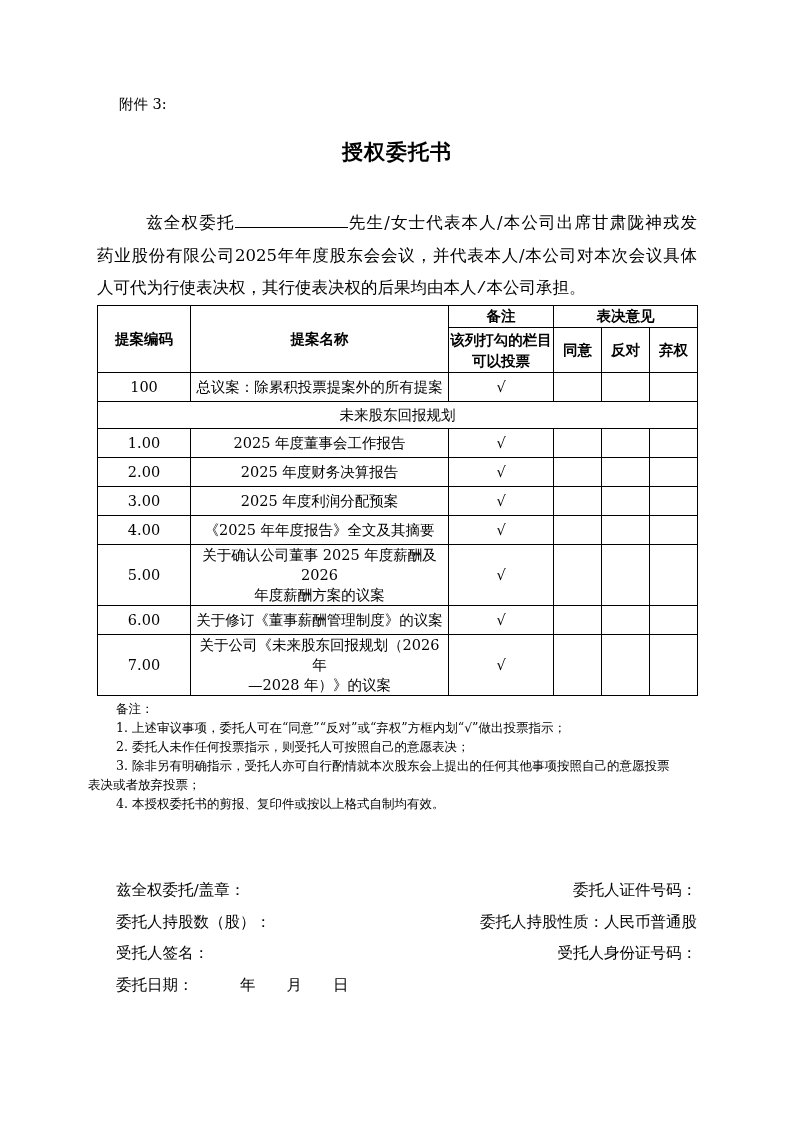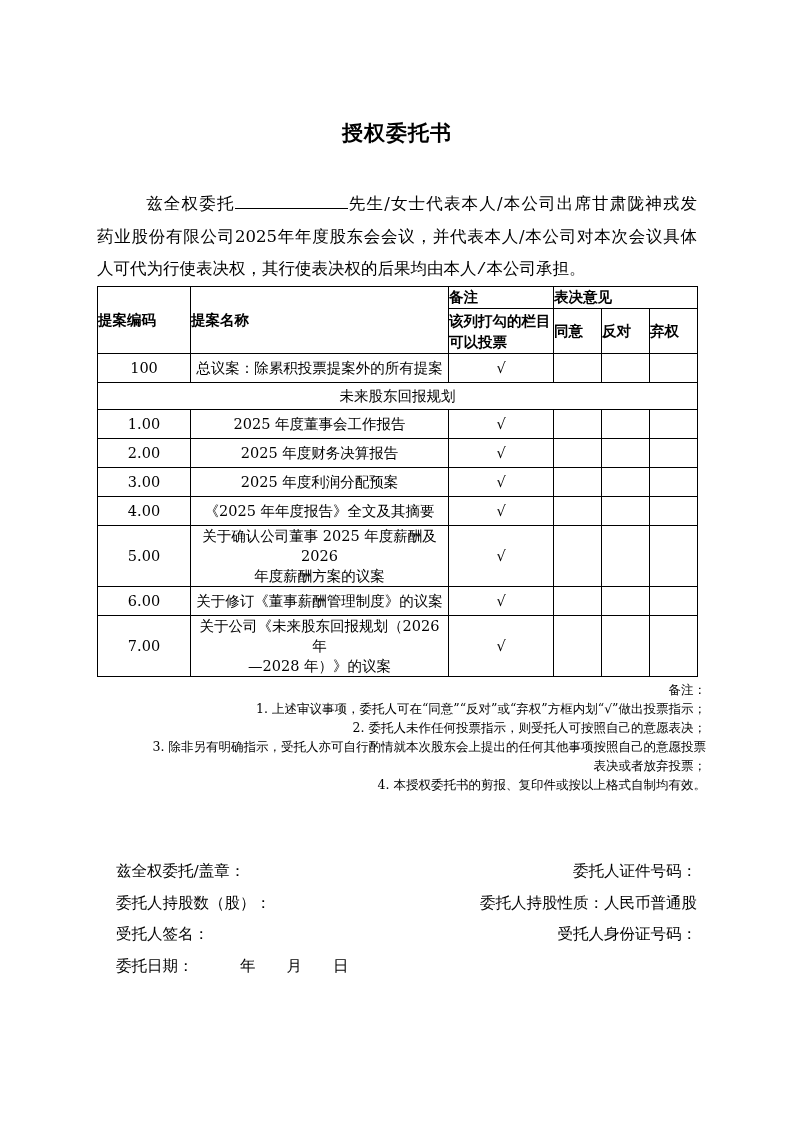--- a/index.html
+++ b/index.html
@@ -55,21 +55,21 @@
     table-layout: fixed;
     width: 600px;
     margin-top: 0;
   }
   table.proposal th, table.proposal td {
     border: 1px solid #000000;
     font-size: 14.5px;
     padding: 0;
     vertical-align: middle;
   }
-  table.proposal th { font-weight: bold; text-align: left; }
+  table.proposal th { font-weight: bold; text-align: center; }
   tr.h1row th { height: 21px; }
   tr.h2row th { height: 44px; }
   th.remark-sub { line-height: 21px; padding: 0 5px; }
   td.code { text-align: center; height: 28px; }
   td.name {
     text-align: center;
     padding: 2px 4px 2px 10px;
     line-height: 20px;
     white-space: pre-line;
   }
@@ -80,36 +80,36 @@
     margin-top: 3px;
     margin-left: -9px;
     width: 618px;
     font-size: 12.5px;
     line-height: 19px;
   }
   .notes p {
     margin: 0;
     text-indent: 28px;
     white-space: pre-line;
-    text-align: right;
   }
   .sig {
     margin-top: 62px;
     margin-left: 19px;
     font-size: 15.5px;
   }
   .sig .row { display: flex; line-height: 31.5px; }
   .sig .left { width: 278px; flex-shrink: 0; }
   .sig .right { flex: 1; text-align: right; }
 </style>
 </head>
 <body>
 
 <div class="page">
 
+  <div class="attachment">附件 3:</div>
 
   <div class="doc-title">授权委托书</div>
 
   <div class="intro">
     <div class="ln"><span class="first-indent"></span><span>兹全权委托</span><span class="blank-line"></span><span>先生/女士代表本人/本公司出席甘肃陇神戎发</span></div>
     <div class="ln">药业股份有限公司2025年年度股东会会议，并代表本人/本公司对本次会议具体</div>
     <div class="ln last">人可代为行使表决权，其行使表决权的后果均由本人/本公司承担。</div>
   </div>
 
   <table class="proposal">

